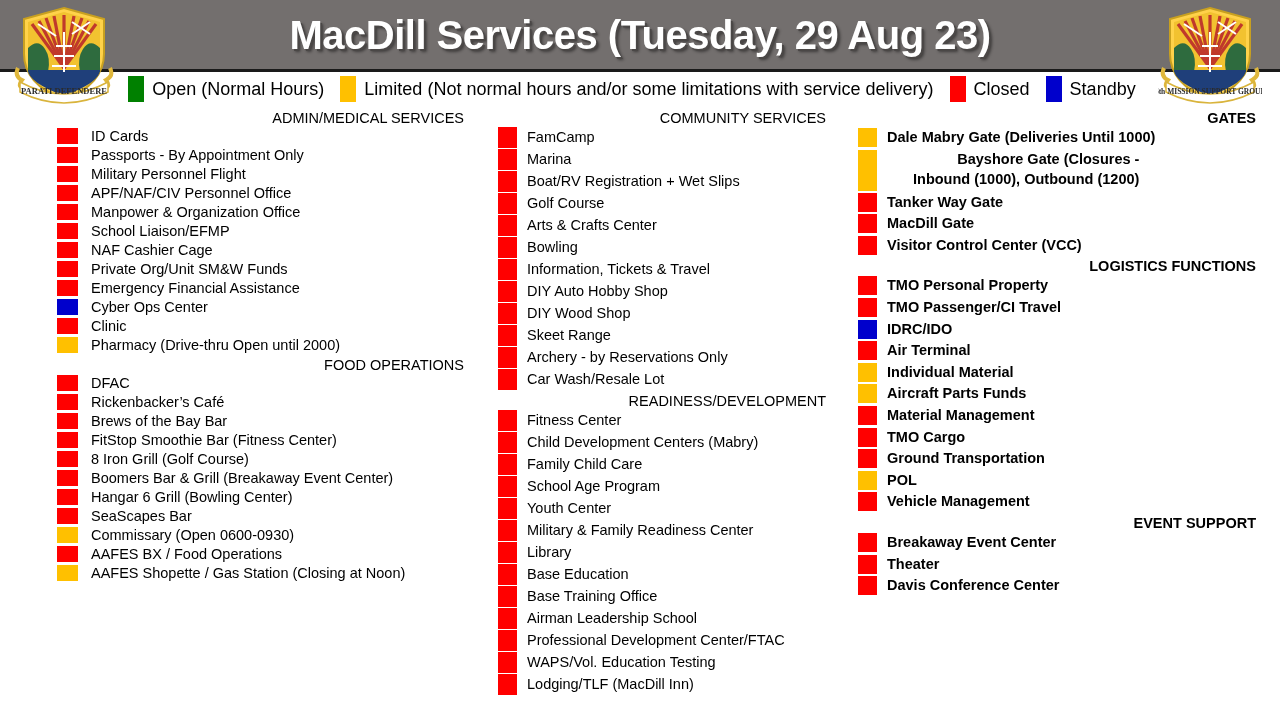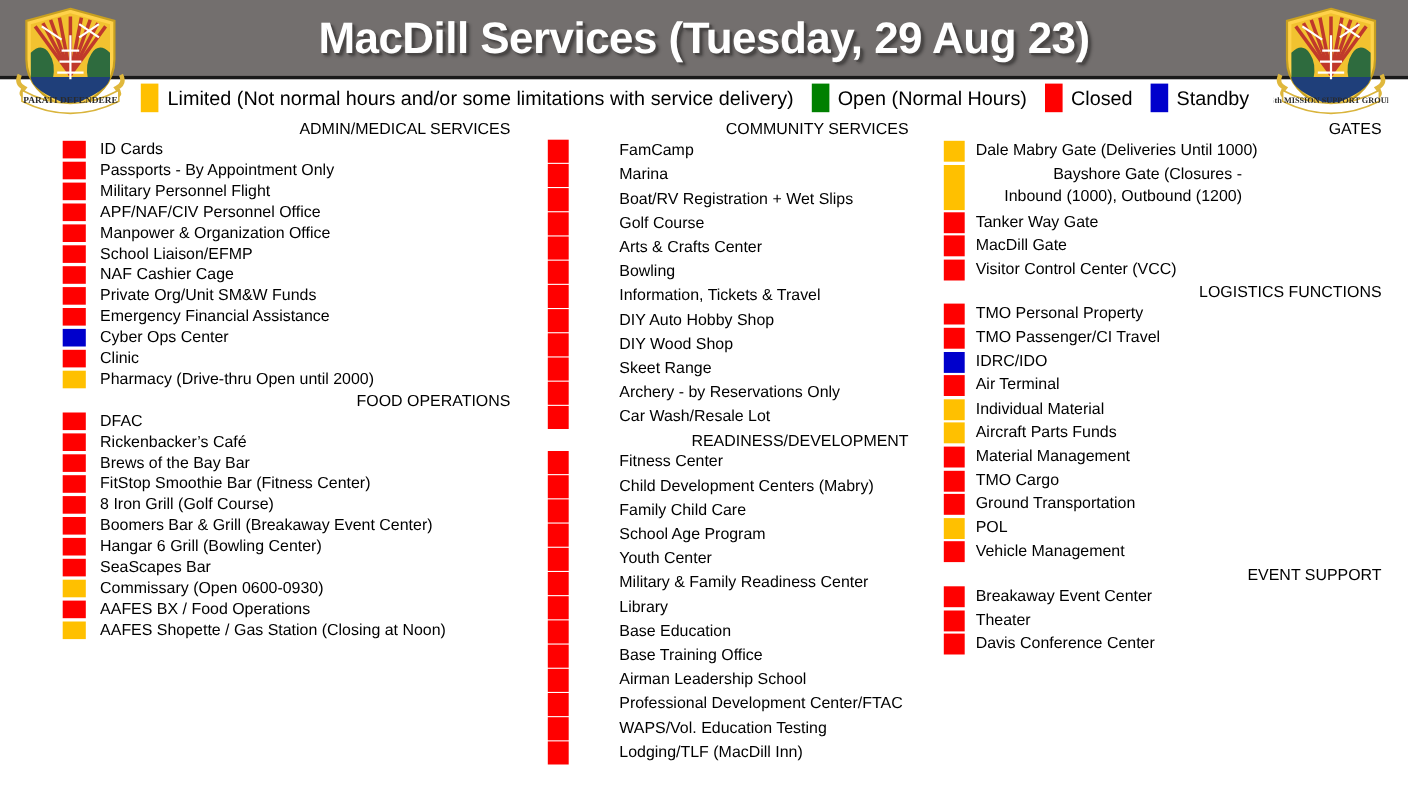--- a/index.html
+++ b/index.html
@@ -90,21 +90,21 @@
     width: 1280px;
     height: 612px;
     text-align: right;
   }
   .column {
     position: absolute;
     top: 0;
   }
   #col-1 { left: 44px;  width: 420px; }
   #col-2 { left: 476px; width: 350px; }
-  #col-3 { left: 836px; width: 420px; }
+  #col-3 { left: 836px; width: 420px; font-weight: bold; }
 
   .group-heading {
     font-size: 14.5px;
     color: #000000;
     line-height: 18px;
     white-space: nowrap;
     margin-top: 1px;
   }
   .service-row {
     display: flex;
@@ -120,21 +120,21 @@
     color: #000000;
     white-space: pre;
   }
 
   
   #col-1 .service-row   { height: 19px; padding-left: 13px; }
   #col-1 .swatch        { height: 16px; margin-top: 1px; }
   #col-1 .service-label { margin-left: 13px; line-height: 19px; }
 
   
-  #col-2 .service-row   { height: 22px; padding-left: 22px; gap: 36px; }
+  #col-2 .service-row   { height: 22px; padding-left: 22px; }
   #col-2 .swatch        { height: 21px; width: 19px; margin-top: 0px; }
   #col-2 .service-label { margin-left: 10px; line-height: 21px; }
 
   
   #col-3 .service-row   { height: 21.6px; padding-left: 22px; }
   #col-3 .swatch        { height: 19px; width: 19px; margin-top: 1px; }
   #col-3 .service-label { margin-left: 10px; line-height: 20px; }
 
   
   #col-3 .service-row.two-line          { height: 43px; }
@@ -216,26 +216,26 @@
     </g>
     <path d="M6 66 Q2 74 10 78 Q4 86 14 86" fill="none" stroke="#E0B83C" stroke-width="4"></path>
     <path d="M98 66 Q102 74 94 78 Q100 86 90 86" fill="none" stroke="#E0B83C" stroke-width="4"></path>
     <path d="M8 80 Q52 104 96 80 L96 90 Q52 112 8 90 Z" fill="#FFFFFF" stroke="#D9B43C" stroke-width="1.5"></path>
     <text x="52" y="92" font-family="'Liberation Serif', serif" font-size="7.5" font-weight="bold" fill="#2b2b2b" text-anchor="middle">6th MISSION SUPPORT GROUP</text>
   </g>
 </svg>
 
 <div id="legend">
     <div class="legend-item">
+      <div class="legend-swatch" style="background: rgb(0, 128, 0);"></div>
+      <div class="legend-label">Open (Normal Hours)</div>
+    </div>
+    <div class="legend-item">
       <div class="legend-swatch" style="background: rgb(255, 192, 0);"></div>
       <div class="legend-label">Limited (Not normal hours and/or some limitations with service delivery)</div>
-    </div>
-    <div class="legend-item">
-      <div class="legend-swatch" style="background: rgb(0, 128, 0);"></div>
-      <div class="legend-label">Open (Normal Hours)</div>
     </div>
     <div class="legend-item">
       <div class="legend-swatch" style="background: rgb(255, 0, 0);"></div>
       <div class="legend-label">Closed</div>
     </div>
     <div class="legend-item">
       <div class="legend-swatch" style="background: rgb(0, 0, 204);"></div>
       <div class="legend-label">Standby</div>
     </div>
   </div>

